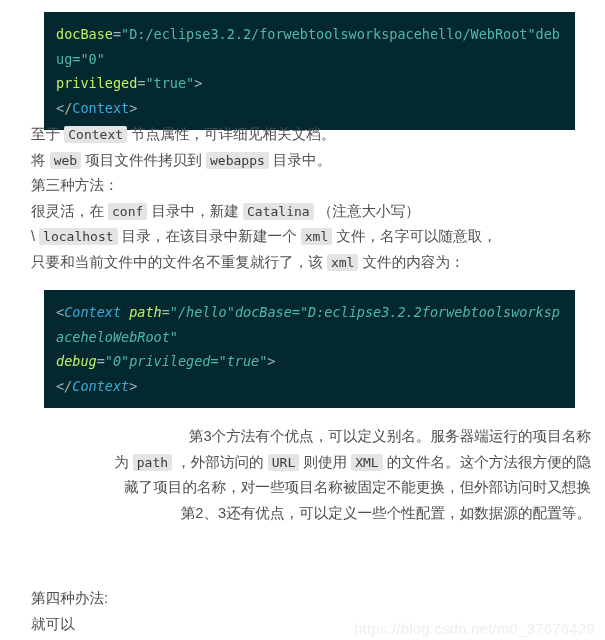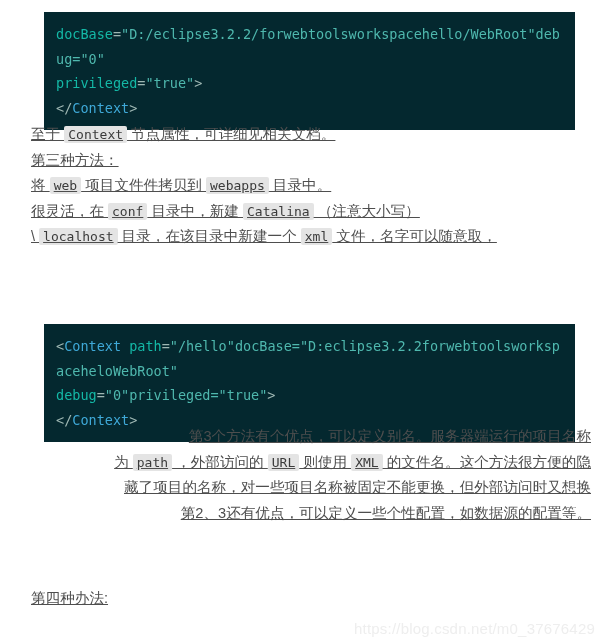--- a/index.html
+++ b/index.html
@@ -33,40 +33,40 @@
     color: #7fd6cf;
     font-family: "DejaVu Sans Mono", "Liberation Mono", monospace;
     font-size: 13.5px;
     line-height: 24.5px;
     padding: 10px 0 10px 12px;
     white-space: pre-wrap;
     word-break: break-all;
     letter-spacing: 0px;
   }
   .codeblock .ln { display: block; }
-  .tok-attr  { color: #14b8a6; }
+  .tok-attr  { color: #bef264; }
   .tok-val   { color: #4fb8ae; }
   .tok-tag   { color: #3fa9d8; }
   .tok-punct { color: #9fb8b4; }
   .tok-plain { color: #5fc0b6; }
 
   #code-1 { top: 12px; }
-  #code-2 { top: 324px; }
+  #code-2 { top: 290px; font-style: italic; }
 
   
   .prose {
     position: absolute;
     left: 31px;
     width: 560px;
     font-size: 14.6px;
     line-height: 25.5px;
     color: #4e4e4e;
     font-family: "Liberation Sans", "DejaVu Sans", sans-serif;
   }
-  .prose p { margin: 0; text-decoration: underline; }
+  .prose p { margin: 0; }
 
   #prose-1 { top: 122px; }
   #prose-2 { top: 424px; text-align: right; }
   #prose-3 { top: 586px; }
 
   code.inline {
     background: #e4e4e4;
     color: #3b3b3b;
     font-family: "DejaVu Sans Mono", "Liberation Mono", monospace;
     font-size: 13px;
@@ -89,34 +89,36 @@
 </style>
 </head>
 <body>
 
 <div class="page">
 
   <div class="codeblock" id="code-1"><span class="ln"><span class="tok-attr">docBase</span><span class="tok-punct">=</span><span class="tok-val">"D:/eclipse3.2.2/forwebtoolsworkspacehello/WebRoot"</span><span class="tok-val">deb</span></span><span class="ln"><span class="tok-val">ug="0"</span></span><span class="ln"><span class="tok-attr">privileged</span><span class="tok-punct">=</span><span class="tok-val">"true"</span><span class="tok-punct">&gt;</span></span><span class="ln"><span class="tok-punct">&lt;/</span><span class="tok-tag">Context</span><span class="tok-punct">&gt;</span></span></div>
 
   <div class="prose" id="prose-1">
       <p><span>至于 </span><code class="inline">Context</code><span> 节点属性，可详细见相关文档。</span></p>
+      <p><span>将 </span><code class="inline">web</code><span> 项目文件件拷贝到 </span><code class="inline">webapps</code><span> 目录中。</span></p>
       <p><span>第三种方法：</span></p>
-      <p><span>将 </span><code class="inline">web</code><span> 项目文件件拷贝到 </span><code class="inline">webapps</code><span> 目录中。</span></p>
       <p><span>很灵活，在 </span><code class="inline">conf</code><span> 目录中，新建 </span><code class="inline">Catalina</code><span> （注意大小写）</span></p>
       <p><span>\ </span><code class="inline">localhost</code><span> 目录，在该目录中新建一个 </span><code class="inline">xml</code><span> 文件，名字可以随意取，</span></p>
+      <p><span>只要和当前文件中的文件名不重复就行了，该 </span><code class="inline">xml</code><span> 文件的内容为：</span></p>
     </div>
 
   <div class="codeblock" id="code-2"><span class="ln"><span class="tok-punct">&lt;</span><span class="tok-tag">Context</span><span class="tok-plain"> </span><span class="tok-attr">path</span><span class="tok-punct">=</span><span class="tok-val">"/hello"</span><span class="tok-val">docBase="D:eclipse3.2.2forwebtoolsworksp</span></span><span class="ln"><span class="tok-val">aceheloWebRoot"</span></span><span class="ln"><span class="tok-attr">debug</span><span class="tok-punct">=</span><span class="tok-val">"0"</span><span class="tok-val">privileged="true"</span><span class="tok-punct">&gt;</span></span><span class="ln"><span class="tok-punct">&lt;/</span><span class="tok-tag">Context</span><span class="tok-punct">&gt;</span></span></div>
 
   <div class="prose" id="prose-2">
       <p><span>第3个方法有个优点，可以定义别名。服务器端运行的项目名称</span></p>
       <p><span>为 </span><code class="inline">path</code><span> ，外部访问的 </span><code class="inline">URL</code><span> 则使用 </span><code class="inline">XML</code><span> 的文件名。这个方法很方便的隐</span></p>
       <p><span>藏了项目的名称，对一些项目名称被固定不能更换，但外部访问时又想换</span></p>
       <p><span>第2、3还有优点，可以定义一些个性配置，如数据源的配置等。</span></p>
     </div>
 
   <div class="prose" id="prose-3">
       <p><span>第四种办法:</span></p>
+      <p><span>就可以</span></p>
     </div>
 
   <div class="watermark">https://blog.csdn.net/m0_37676429</div>
 
 </div>
 
 </body></html>

